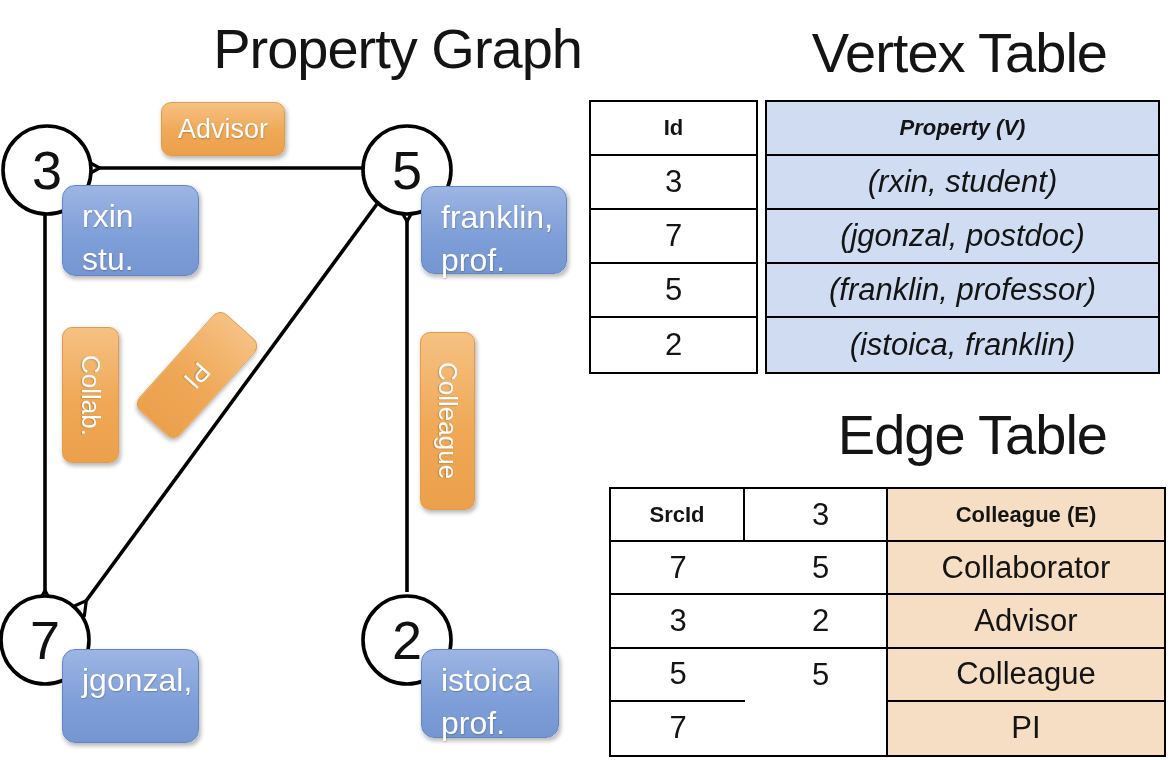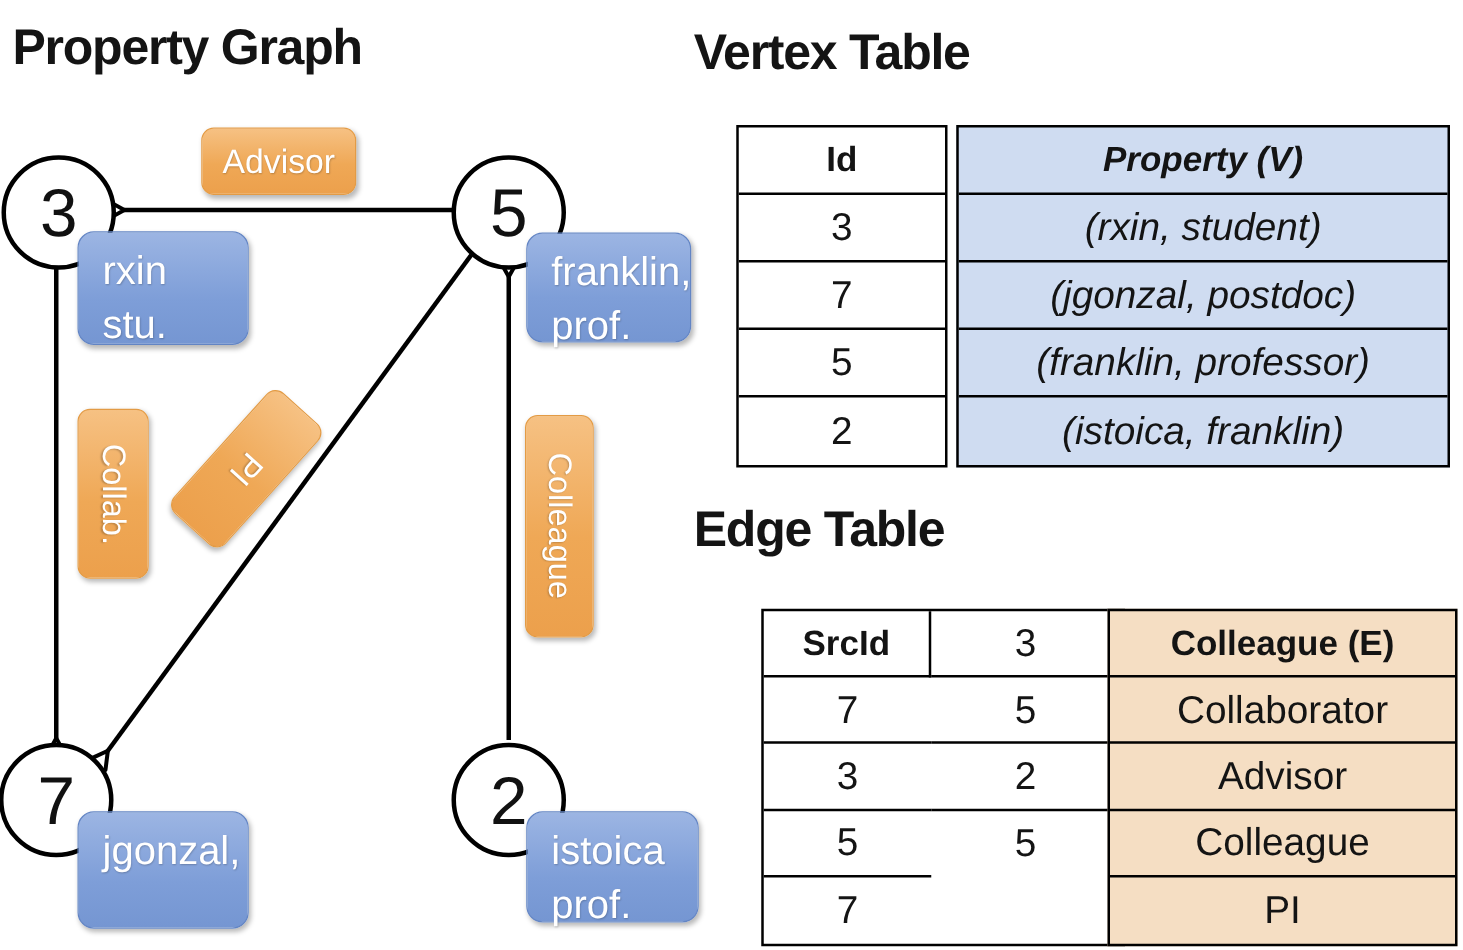--- a/index.html
+++ b/index.html
@@ -1,22 +1,22 @@
 <!DOCTYPE html>
 <html><head>
 <meta charset="utf-8">
 <style>
   html,body { margin:0; padding:0; background:#ffffff; }
   .slide {
     position:relative; width:1170px; height:760px; background:#ffffff;
     font-family:"Liberation Sans", sans-serif; overflow:hidden;
   }
   .slide-title {
-    position:absolute; color:#141414; font-size:40px; font-weight:700;
-    text-align:left; letter-spacing:-1px; white-space:nowrap;
+    position:absolute; color:#141414; font-size:56px; font-weight:400;
+    text-align:right; letter-spacing:-1px; white-space:nowrap;
   }
   #graph-title   { left:10px;  top:16px;  width:572px; }
   #vtable-title  { left:555px; top:20px;  width:552px; }
   #etable-title  { left:555px; top:402px; width:552px; }
 
   
   #graph-svg { position:absolute; left:0; top:0; }
   .edge-line { stroke:#000; stroke-width:3.6; }
   .node-circle { fill:#ffffff; stroke:#000; stroke-width:3.6; }
   .node-id { font-family:"Liberation Sans", sans-serif; font-size:54px; fill:#111;
@@ -42,21 +42,21 @@
     text-shadow:0.5px 1px 1.5px rgba(0,0,0,0.22); white-space:nowrap;
   }
 
   
   .tbox { position:absolute; box-sizing:border-box; border:2.5px solid #000;
           display:grid; grid-template-rows:repeat(5,1fr); background:#fff; }
   .tcell { display:flex; align-items:center; justify-content:center;
            border-bottom:2.5px solid #000; font-size:31px; color:#141414;
            box-sizing:border-box; overflow:hidden; white-space:nowrap; }
   .tcell.last { border-bottom:none; }
-  .tcell.hdr  { font-weight:bold; font-size:28px; }
+  .tcell.hdr  { font-weight:bold; font-size:22px; }
   #vt-prop-box { background:#cfdcf1; }
   #et-prop-box { background:#f5dec3; }
   #et-ids-box { grid-template-columns:134px 1fr;margin-left:20px; }
   #et-ids-box .colsep { border-right:2.5px solid #000; }
 </style>
 </head>
 <body>
 
 <div class="slide">
 
@@ -89,21 +89,21 @@
 
   <div class="elabel" style="left:161px; top:102px; width:124px; height:54px;">Advisor</div>
   <div class="elabel vertical" style="left:62px; top:327px; width:57px; height:136px; font-size:26px;">Collab.</div>
   <div class="elabel vertical" id="pi-label" style="left:169px; top:310px; width:56px; height:130px; font-size:26px;">PI</div>
   <div class="elabel vertical" style="left:420px; top:332px; width:55px; height:178px; font-size:26px;">Colleague</div>
 
   <div class="vlabel" style="left:62px;  top:185px; width:137px; height:91px;">
     <div>rxin</div>
     <div>stu.</div>
   </div>
-  <div class="vlabel" style="left:421px; top:186px; width:132px; height:88px;">
+  <div class="vlabel" style="left:421px; top:186px; width:146px; height:88px;">
     <div>franklin,</div>
     <div>prof.</div>
   </div>
   <div class="vlabel" style="left:62px;  top:649px; width:137px; height:94px;">
     <div>jgonzal,</div>
   </div>
   <div class="vlabel" style="left:421px; top:649px; width:138px; height:89px;">
     <div>istoica</div>
     <div>prof.</div>
   </div>

